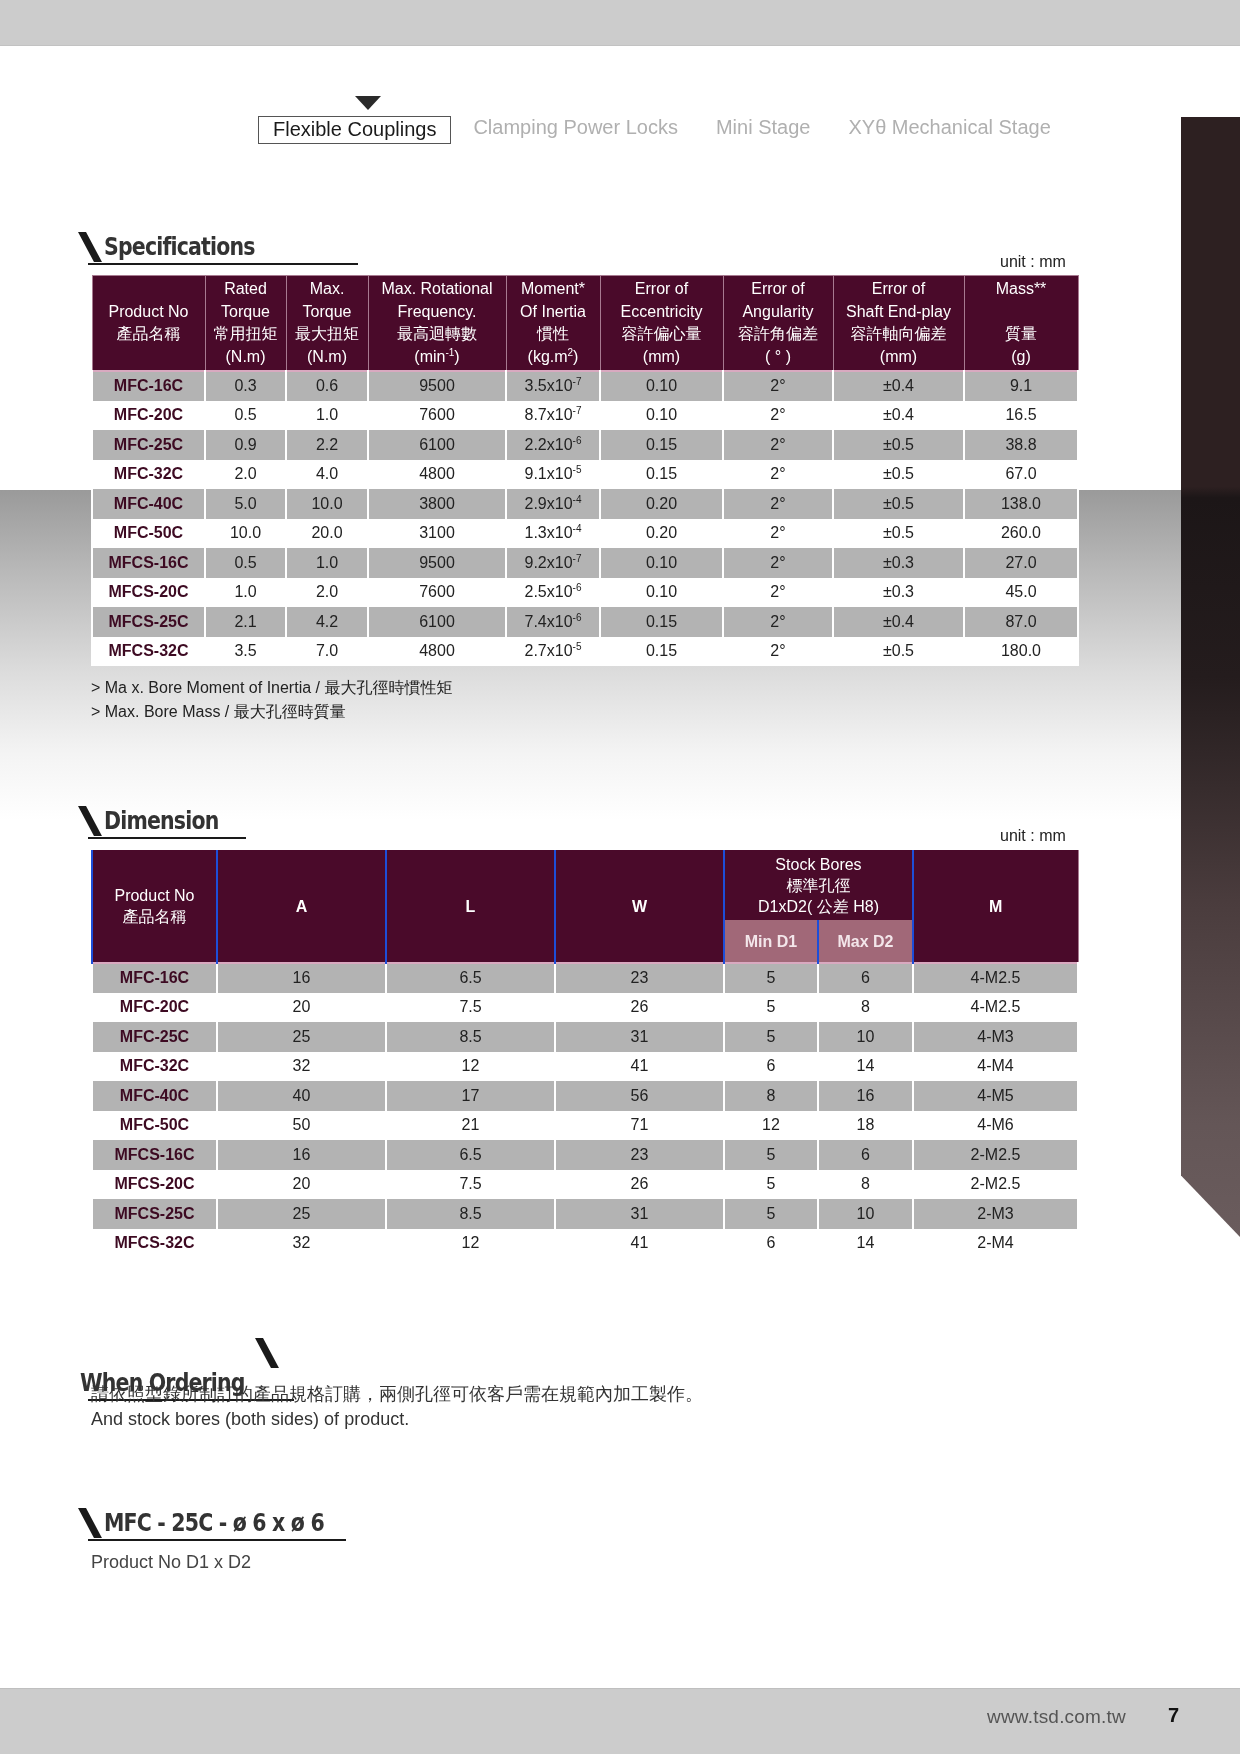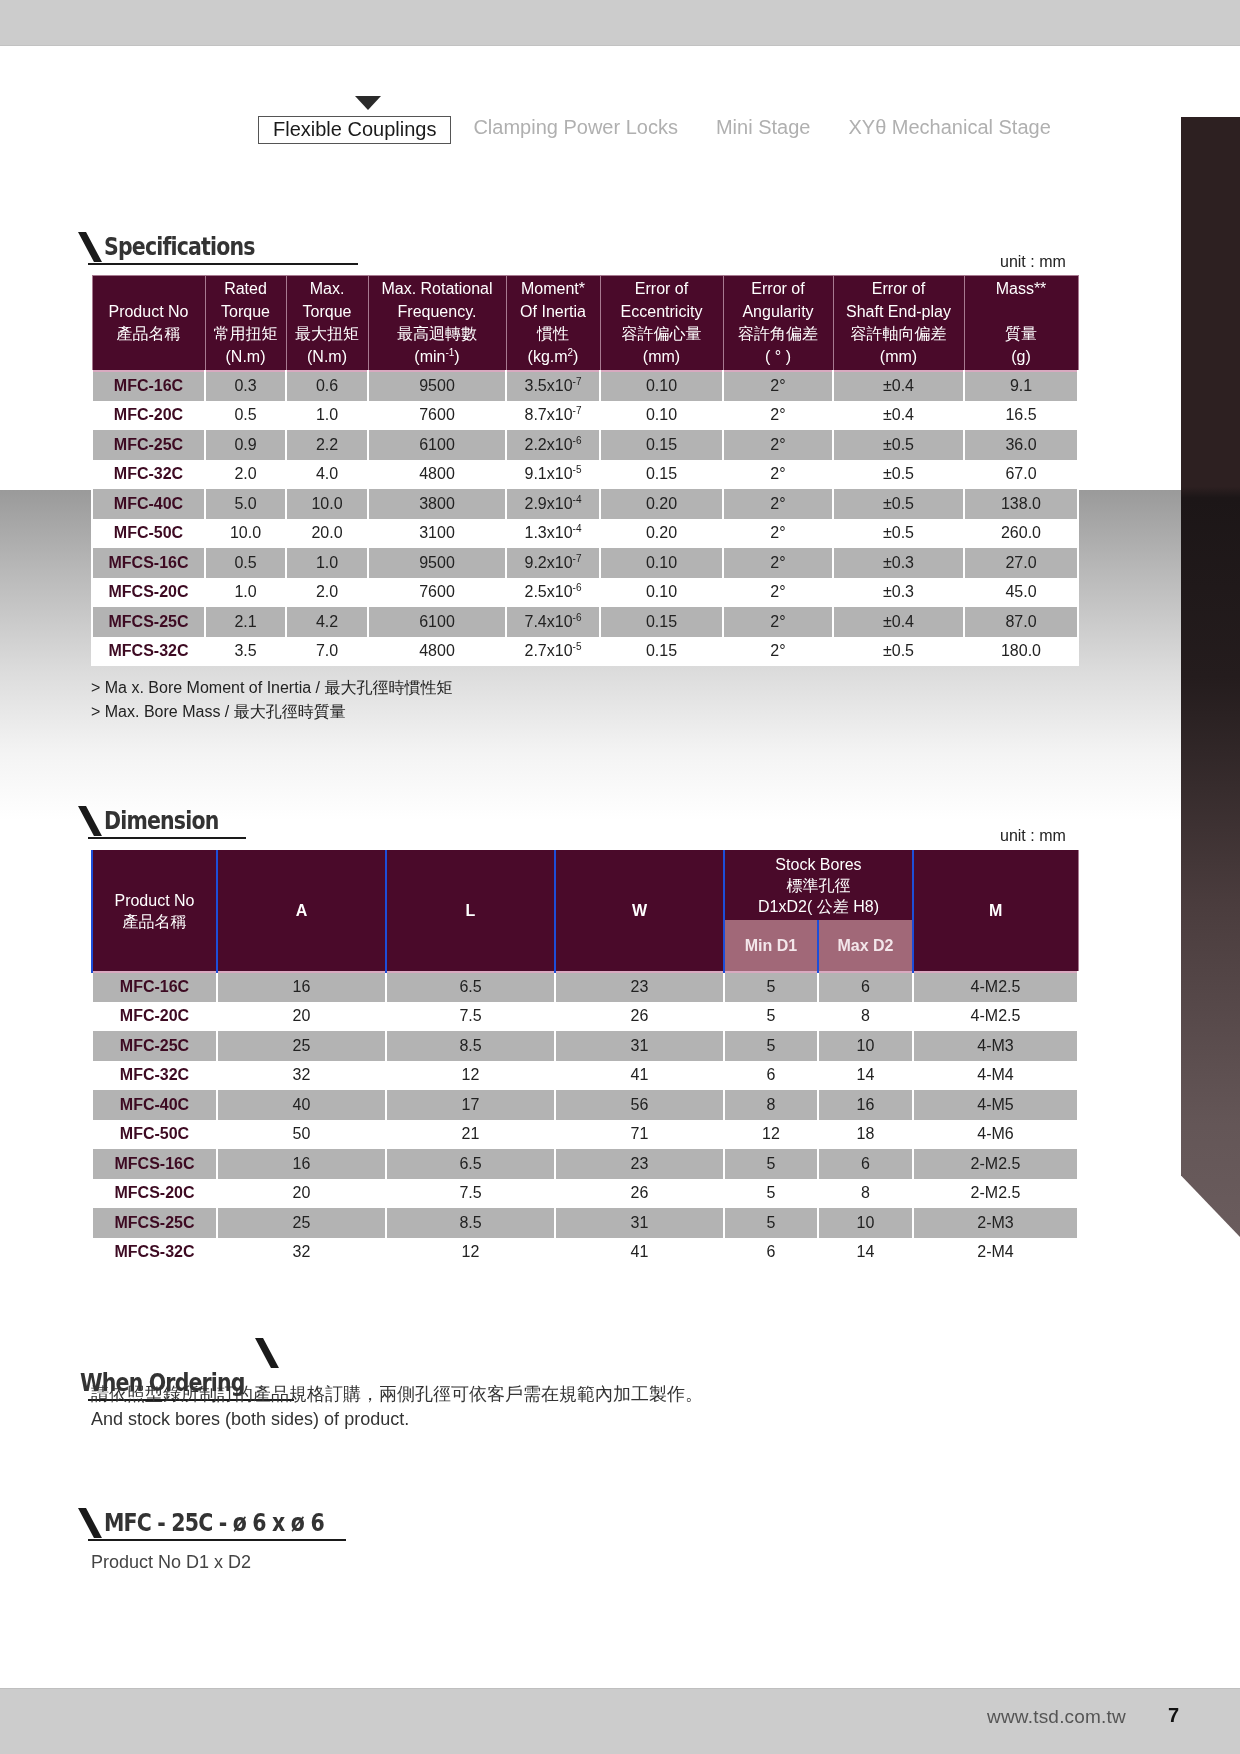--- a/index.html
+++ b/index.html
@@ -82,21 +82,21 @@
     .spec tbody tr:nth-child(even) td, .dim tbody tr:nth-child(even) td { background: #ffffff; }
     .prod { font-weight: bold; color: #3d0a22 !important; font-size: 16px; }
     sup { font-size: 10px; vertical-align: 6px; line-height: 0; }
     .spec thead tr { border-bottom: 2px solid #d9a9c0; }
 
     .dim th {
       background: #4a0a2a; color: #ffffff; font-weight: normal; font-size: 16px; line-height: 21px;
       border-left: 2px solid #1d4ed8; border-right: 1px solid #a77a90;
     }
     .dim th.bold { font-weight: bold; }
-    .dim th.sub { background: #a16878; font-weight: bold; color: #f3e6ea; height: 52px; }
+    .dim th.sub { background: #a16878; font-weight: bold; color: #f3e6ea; height: 43px; }
     .dim thead { border-bottom: 2px solid #d9a9c0; }
     .dim td.prod { font-family: "Liberation Sans", sans-serif; }
 
     .notes { position: absolute; left: 91px; top: 676px; font-size: 16px; line-height: 24px; color: #222; }
 
     .order-text { position: absolute; left: 91px; top: 1382px; font-size: 18px; line-height: 25px; color: #333; }
     .example-sub { position: absolute; left: 91px; top: 1552px; font-size: 18px; color: #444; }
   </style>
 </head>
 <body>
@@ -213,21 +213,21 @@
       </tr>
       <tr>
         <td class="prod">MFC-25C</td>
         <td>0.9</td>
         <td>2.2</td>
         <td>6100</td>
         <td><span>2.2x10</span><sup>-6</sup></td>
         <td>0.15</td>
         <td>2°</td>
         <td>±0.5</td>
-        <td>36.0</td>
+        <td>38.8</td>
       </tr>
       <tr>
         <td class="prod">MFC-32C</td>
         <td>2.0</td>
         <td>4.0</td>
         <td>4800</td>
         <td><span>9.1x10</span><sup>-5</sup></td>
         <td>0.15</td>
         <td>2°</td>
         <td>±0.5</td>

